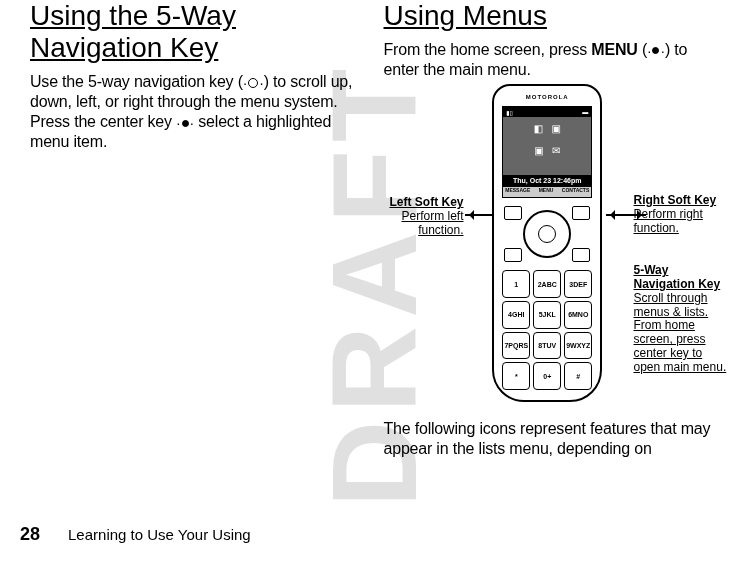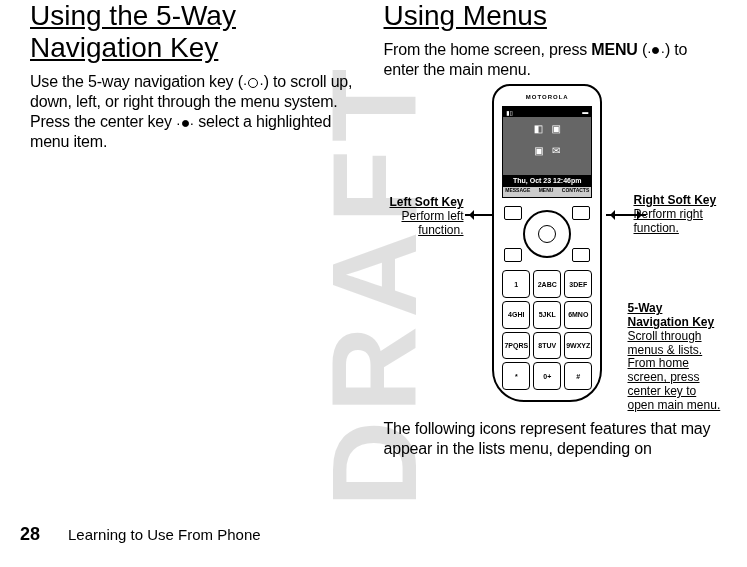--- a/index.html
+++ b/index.html
@@ -226,23 +226,22 @@
     text-align: right;
   }
   .label.right-soft {
     top: 92px;
     left: 250px;
     width: 88px;
     margin-top: 18px;
   }
   .label.nav5 {
     top: 180px;
-    left: 244px;
+    left: 250px;
     width: 98px;
-    margin-top: 38px;
   }
   .arrow-l, .arrow-r {
     position: absolute;
     top: 130px;
     width: 40px;
     height: 1.5px;
     background: #000;
   }
   .arrow-l { left: 81px; }
   .arrow-l::after {
@@ -370,14 +369,14 @@
         </div>
       </div>
     </div>
 
     <p class="body">The following icons represent features that may appear in the lists menu, depending on</p>
   </div>
 </div>
 
 <div class="footer">
   <span class="pn">28</span>
-  <span class="ft">Learning to Use From Phone</span>
+  <span class="ft">Learning to Use Your Using</span>
 </div>
 
 </body></html>

